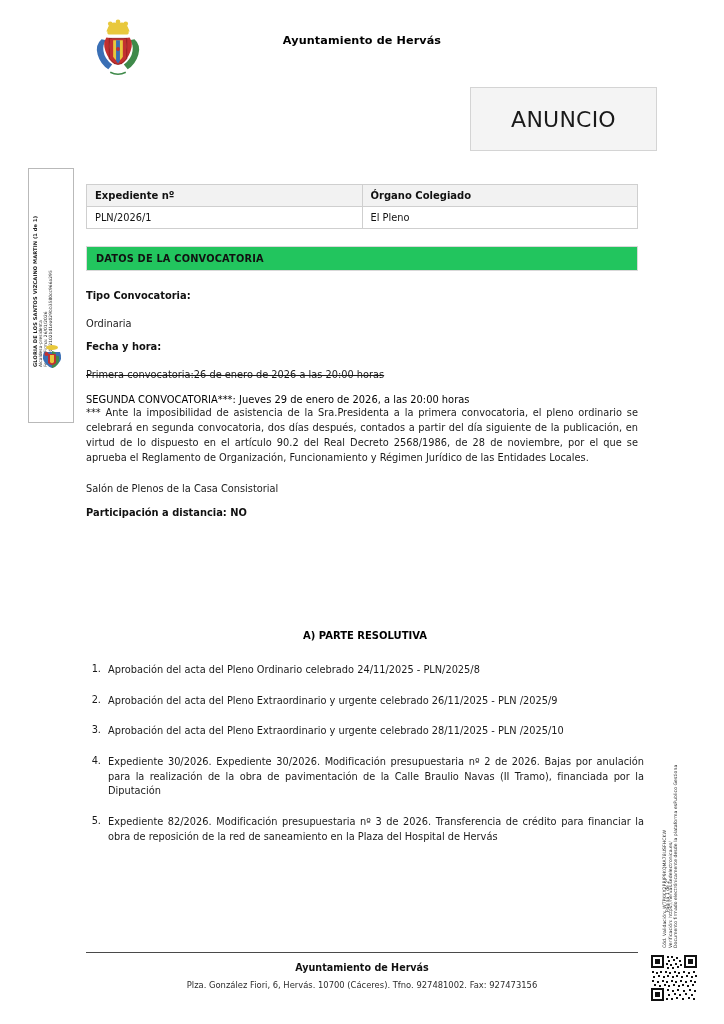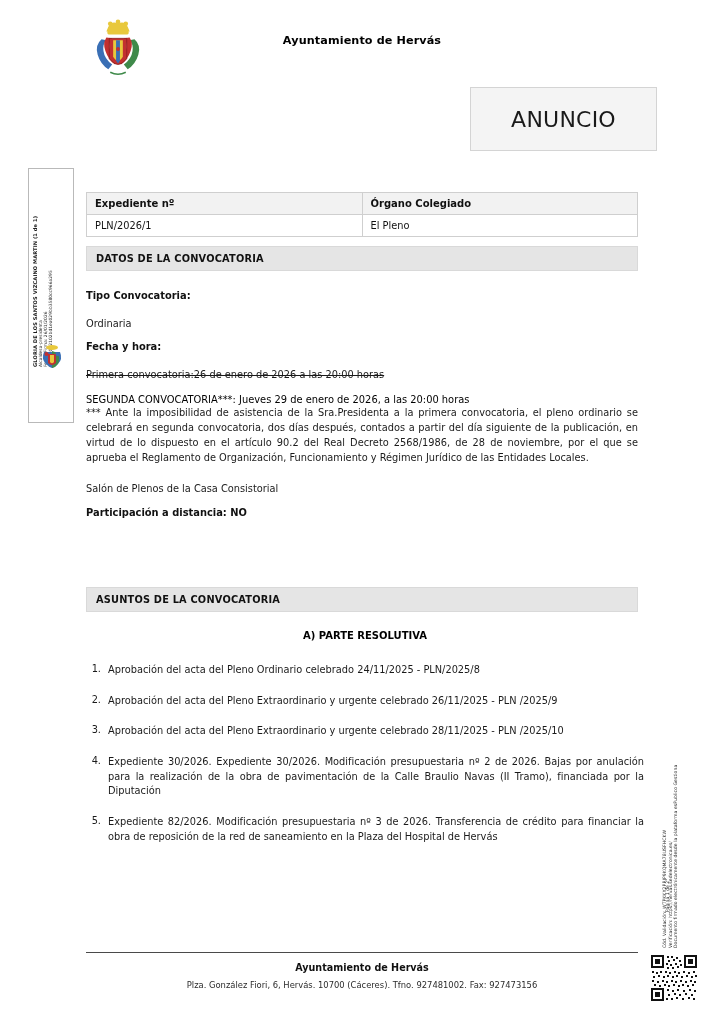--- a/index.html
+++ b/index.html
@@ -166,21 +166,21 @@
     font-size: 22px;
     color: #1a1a1a;
     letter-spacing: 0.01em;
     font-weight: 400;
   }
 
   
   .info-table {
     position: absolute;
     left: 0;
-    top: 192px;
+    top: 184px;
     width: 552px;
     border-collapse: collapse;
     table-layout: fixed;
   }
   .info-table td {
     border: 1px solid #cfcfcf;
     padding: 5px 8px;
     font-size: 9.8px;
     color: #111111;
     vertical-align: middle;
@@ -190,21 +190,21 @@
     background: #f2f2f2;
     font-weight: bold;
     font-size: 10px;
   }
   .col-a { width: 50%; }
   .col-b { width: 50%; }
 
   
   .section-bar {
     width: 552px;
-    background: #e5e5e5;
+    background: #22c55e;
     border: 1px solid #d9d9d9;
     padding: 6px 9px;
     font-size: 9.8px;
     font-weight: bold;
     color: #111111;
     letter-spacing: 0.02em;
   }
   .bar-datos { position: absolute; left: 0; top: 246px; }
   .bar-asuntos { position: absolute; left: 0; top: 587px; }
 
@@ -485,21 +485,20 @@
       <div class="field-value struck">Primera convocatoria:26 de enero de 2026 a las 20:00 horas</div>
 
       <div class="second-call">SEGUNDA CONVOCATORIA***: Jueves 29 de enero de 2026, a las 20:00 horas</div>
       <div class="justified">*** Ante la imposibilidad de asistencia de la Sra.Presidenta a la primera convocatoria, el pleno ordinario se celebrará en segunda convocatoria, dos días después, contados a partir del día siguiente de la publicación, en virtud de lo dispuesto en el artículo 90.2 del Real Decreto 2568/1986, de 28 de noviembre, por el que se aprueba el Reglamento de Organización, Funcionamiento y Régimen Jurídico de las Entidades Locales.</div>
 
       <div class="field-value">Salón de Plenos de la Casa Consistorial</div>
 
       <div class="field-inline">Participación a distancia: NO</div>
     </div>
 
-    <div class="section-bar bar-asuntos">ASUNTOS DE LA CONVOCATORIA</div>
 
     <div class="agenda">
       <div class="agenda-title">A) PARTE RESOLUTIVA</div>
 
       <div class="agenda-item">
         <div class="agenda-num">1.</div>
         <div class="agenda-text">Aprobación del acta del Pleno Ordinario celebrado 24/11/2025 - PLN/2025/8</div>
       </div>
       <div class="agenda-item">
         <div class="agenda-num">2.</div>

